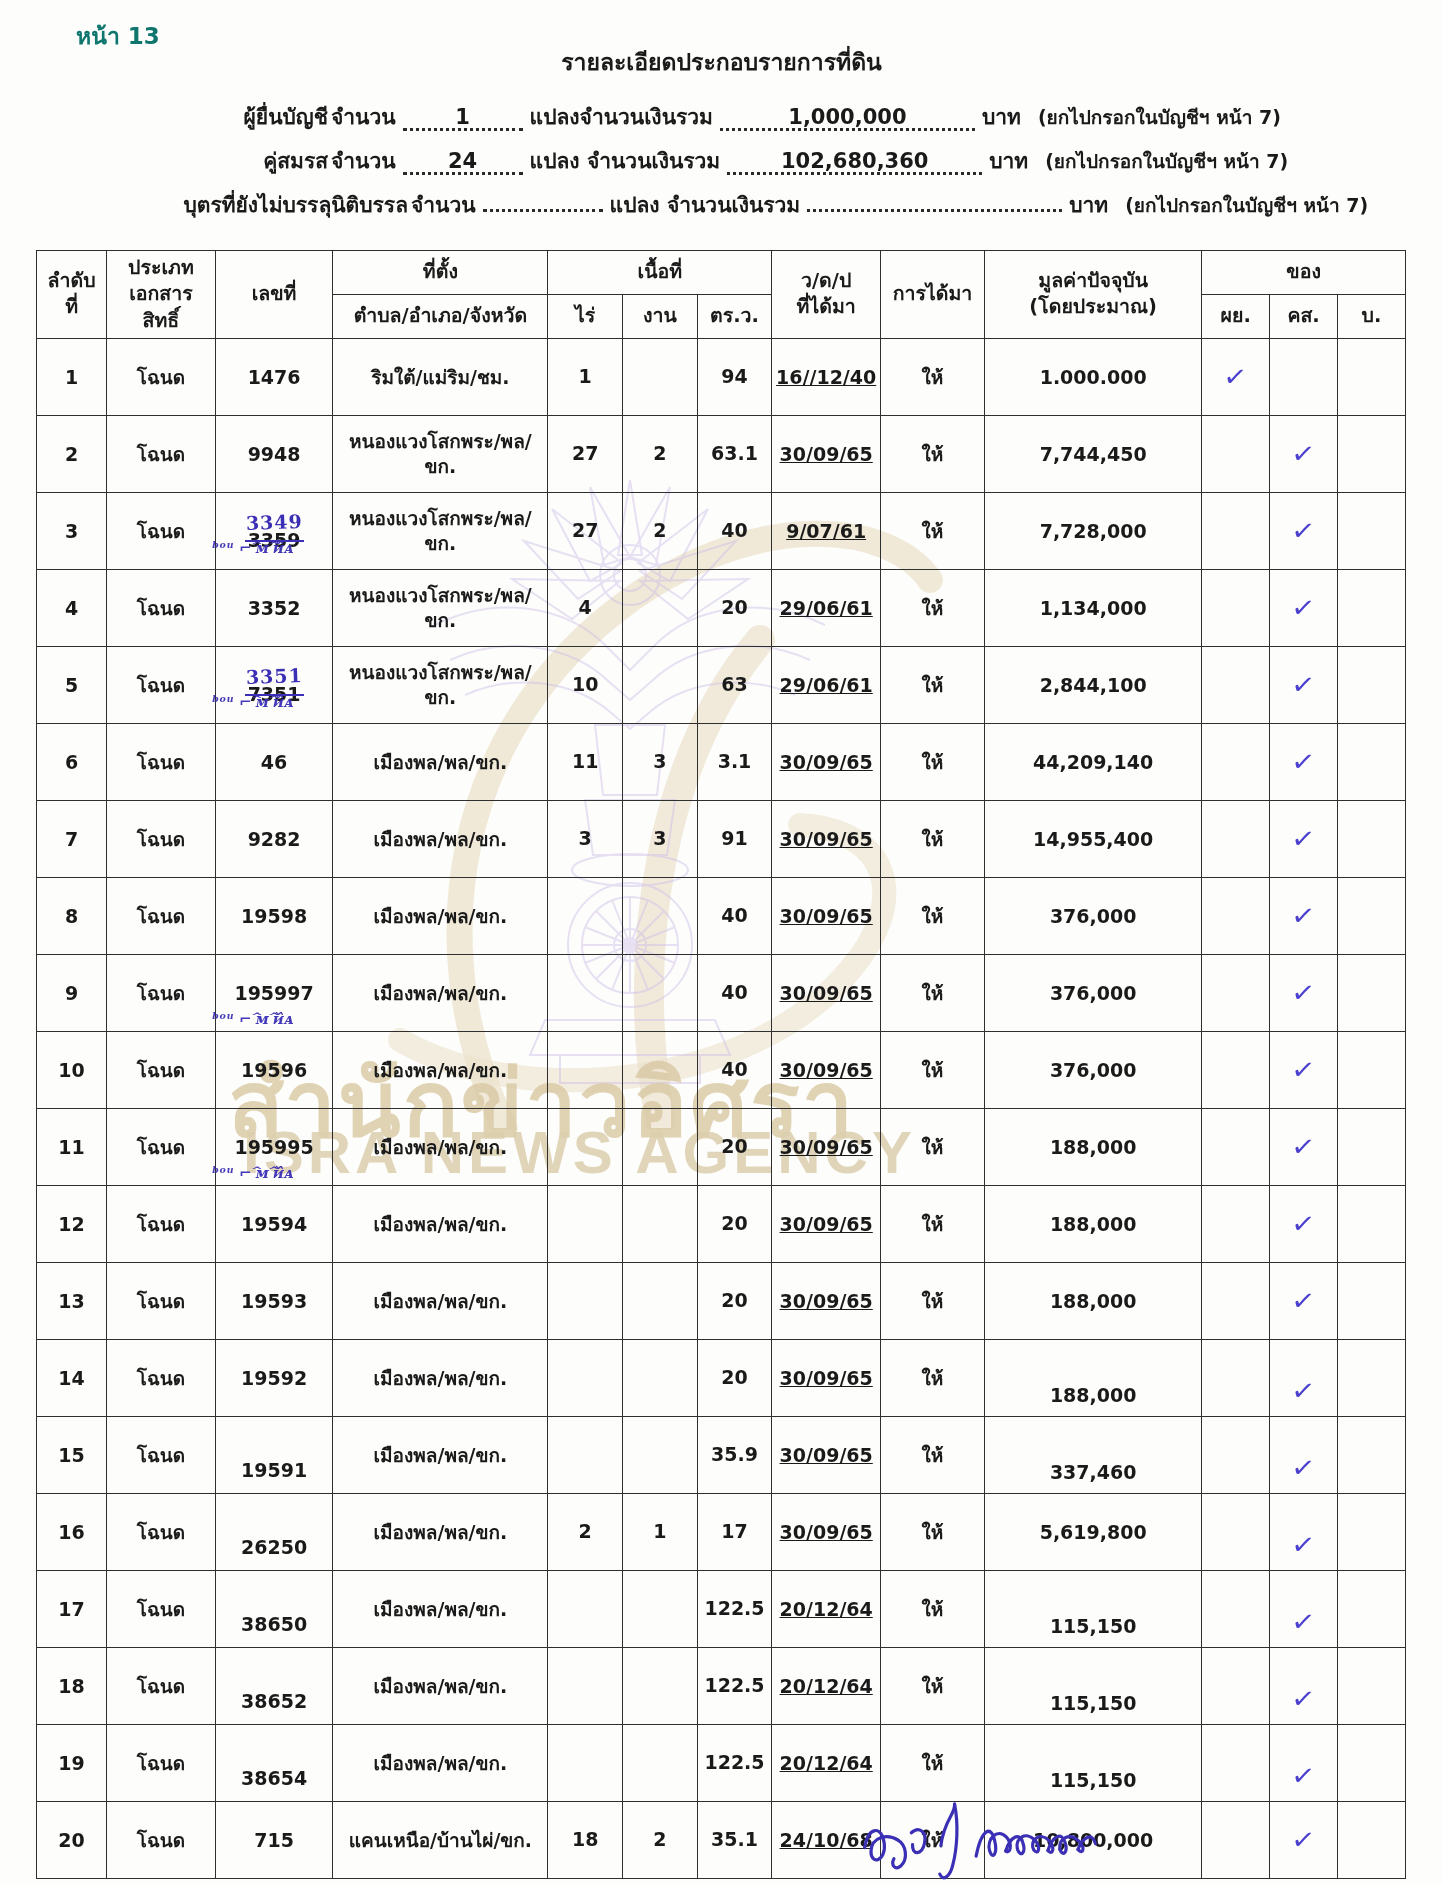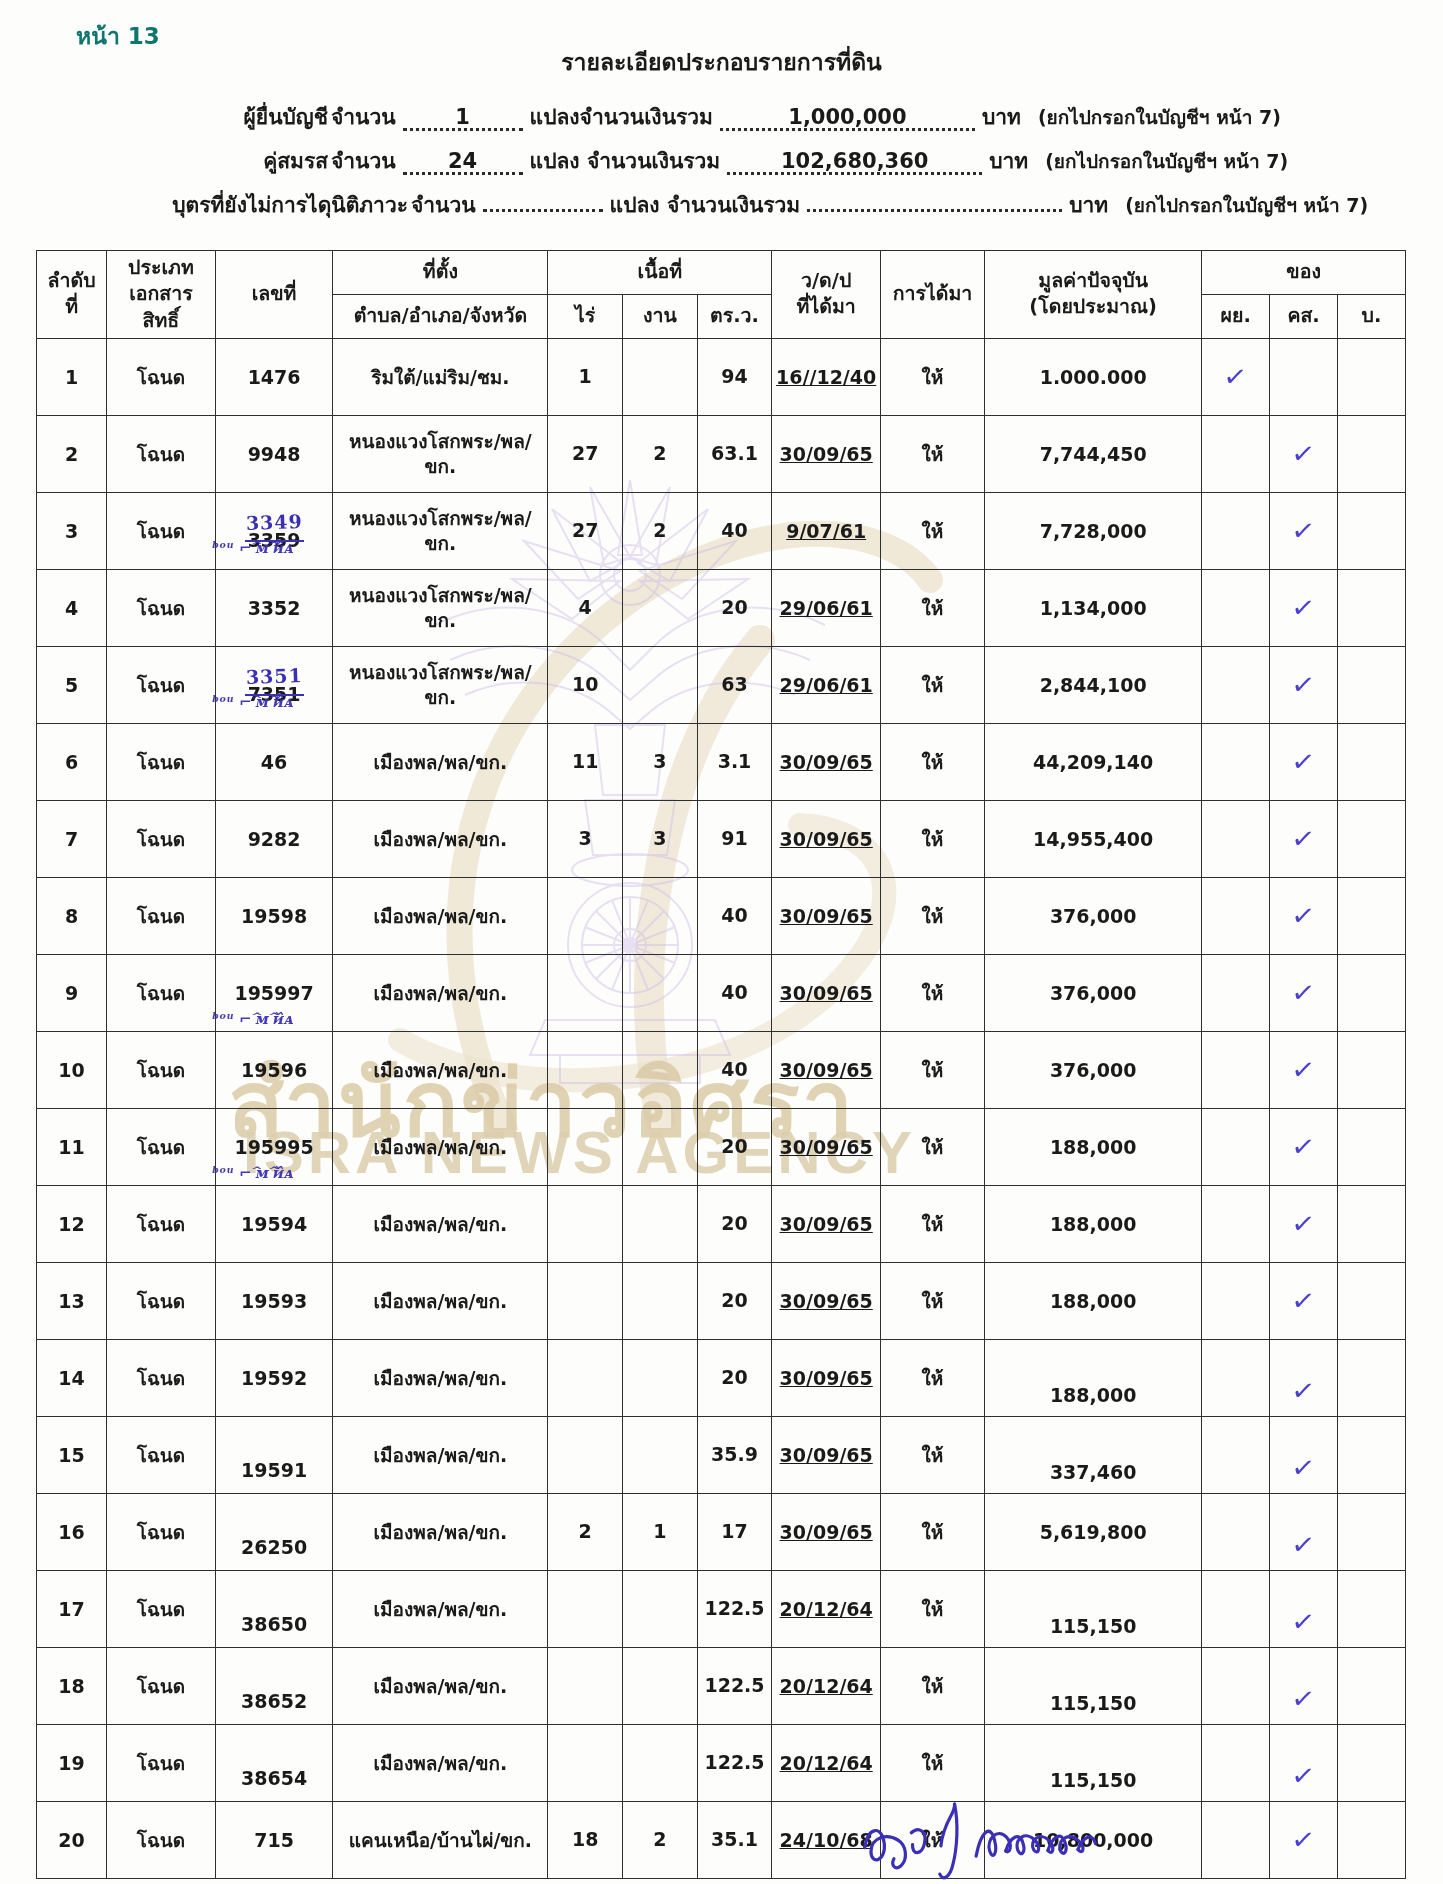--- a/index.html
+++ b/index.html
@@ -312,21 +312,21 @@
       <span class="sum-lead w2">คู่สมรส</span>
       <span class="mid-word">จำนวน</span>
       <span class="dotfill n1">24</span>
       <span class="mid-word">แปลง จำนวนเงินรวม</span>
       <span class="dotfill n2">102,680,360</span>
       <span class="mid-word">บาท</span>
       <span class="note">(ยกไปกรอกในบัญชีฯ หน้า 7)</span>
     </div>
 
     <div class="sum-row">
-      <span class="sum-lead w3">บุตรที่ยังไม่การไดุนิติภาวะ</span>
+      <span class="sum-lead w3">บุตรที่ยังไม่บรรลุนิติบรรล</span>
       <span class="mid-word">จำนวน</span>
       <span class="dotfill n1"></span>
       <span class="mid-word">แปลง จำนวนเงินรวม</span>
       <span class="dotfill n2"></span>
       <span class="mid-word">บาท</span>
       <span class="note">(ยกไปกรอกในบัญชีฯ หน้า 7)</span>
     </div>
   </div>
 
   <div id="tbl-wrap">

